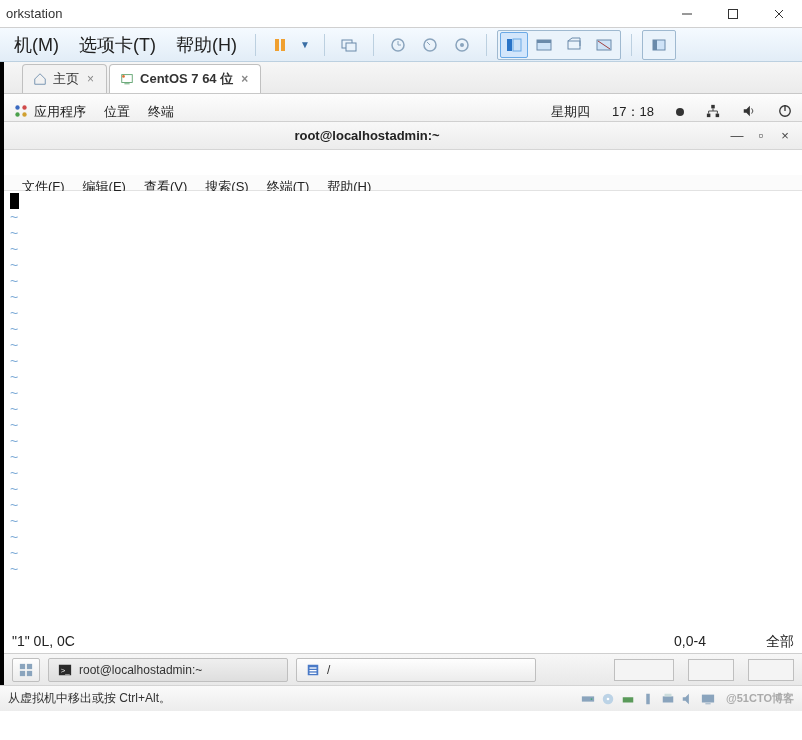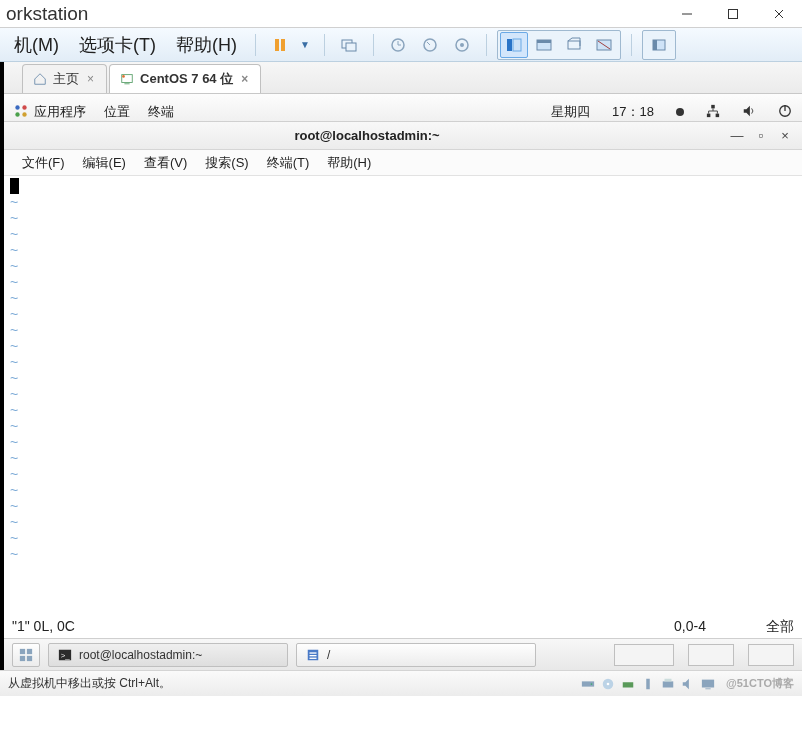--- a/index.html
+++ b/index.html
@@ -1,20 +1,20 @@
 <!DOCTYPE html>
 <html><head>
 <meta charset="utf-8">
 <style>
   * { box-sizing: border-box; margin: 0; padding: 0; font-family: "Microsoft YaHei", "Segoe UI", sans-serif; }
   body { width: 802px; height: 740px; background: #fff; overflow: hidden; font-size: 13px; }
 
   
   .vmware-titlebar { height: 28px; display: flex; align-items: center; justify-content: space-between; background: #fff; border-bottom: 1px solid #d0d0d0; padding-left: 6px; }
-  .vmware-title { color: #333; font-size: 19px; }
+  .vmware-title { color: #333; font-size: 13px; }
   .win-controls { display: flex; }
   .win-btn { width: 46px; height: 28px; display: flex; align-items: center; justify-content: center; color: #333; }
   .win-btn svg { stroke: #333; fill: none; stroke-width: 1; }
 
   
   .vmware-menubar { height: 34px; background: linear-gradient(#f5faff, #e2edf7); border-bottom: 1px solid #bcd0e0; display: flex; align-items: center; padding: 0 6px; gap: 4px; }
   .menu-item { padding: 4px 8px; color: #222; font-size: 18px; border-radius: 2px; }
   .vmware-sep { width: 1px; height: 22px; background: #bcd0e0; margin: 0 6px; }
   .tb-btn { width: 28px; height: 26px; display: flex; align-items: center; justify-content: center; border-radius: 2px; }
   .tb-btn.active { background: #d3e6fb; border: 1px solid #6aa9e6; }
@@ -38,21 +38,21 @@
   .gnome-right { margin-left: auto; display: flex; gap: 22px; align-items: center; }
   .gnome-app { display: flex; gap: 6px; align-items: center; }
   .status-dot { width: 8px; height: 8px; background: #333; border-radius: 50%; display: inline-block; }
 
   
   .term-area { background: #fff; }
   .term-titlebar { height: 28px; background: linear-gradient(#f8f8f8,#ececec); border-bottom: 1px solid #d5d5d5; display: flex; align-items: center; padding: 0 8px; }
   .term-title { flex: 1; text-align: center; font-size: 13px; font-weight: bold; color: #222; }
   .term-win-btn { width: 18px; height: 18px; display: flex; align-items: center; justify-content: center; margin-left: 6px; color: #444; }
 
-  .term-menubar { height: 26px; display: flex; align-items: center; gap: 2px; padding: 0 10px; background: #fbfbfb; border-bottom: 1px solid #e2e2e2; }
+  .term-menubar { height: 16px; display: flex; gap: 2px; padding: 0 10px; background: #fbfbfb; border-bottom: 1px solid #e2e2e2; margin-top: 25px; }
   .term-menu-item { padding: 3px 8px; font-size: 13px; color: #222; }
 
   .term-body { height: 440px; background: #fff; font-family: "Consolas","Courier New",monospace; font-size: 14px; color: #555; padding: 2px 6px; position: relative; }
   .tilde-col { color: #7aa9d6; }
   .cursor-block { display: inline-block; width: 9px; height: 16px; background: #000; vertical-align: top; }
   .term-status { display: flex; font-family: monospace; font-size: 14px; color: #222; padding: 2px 8px; }
   .term-status .mid { margin-left: auto; }
   .term-status .right { margin-left: 60px; }
 
   

